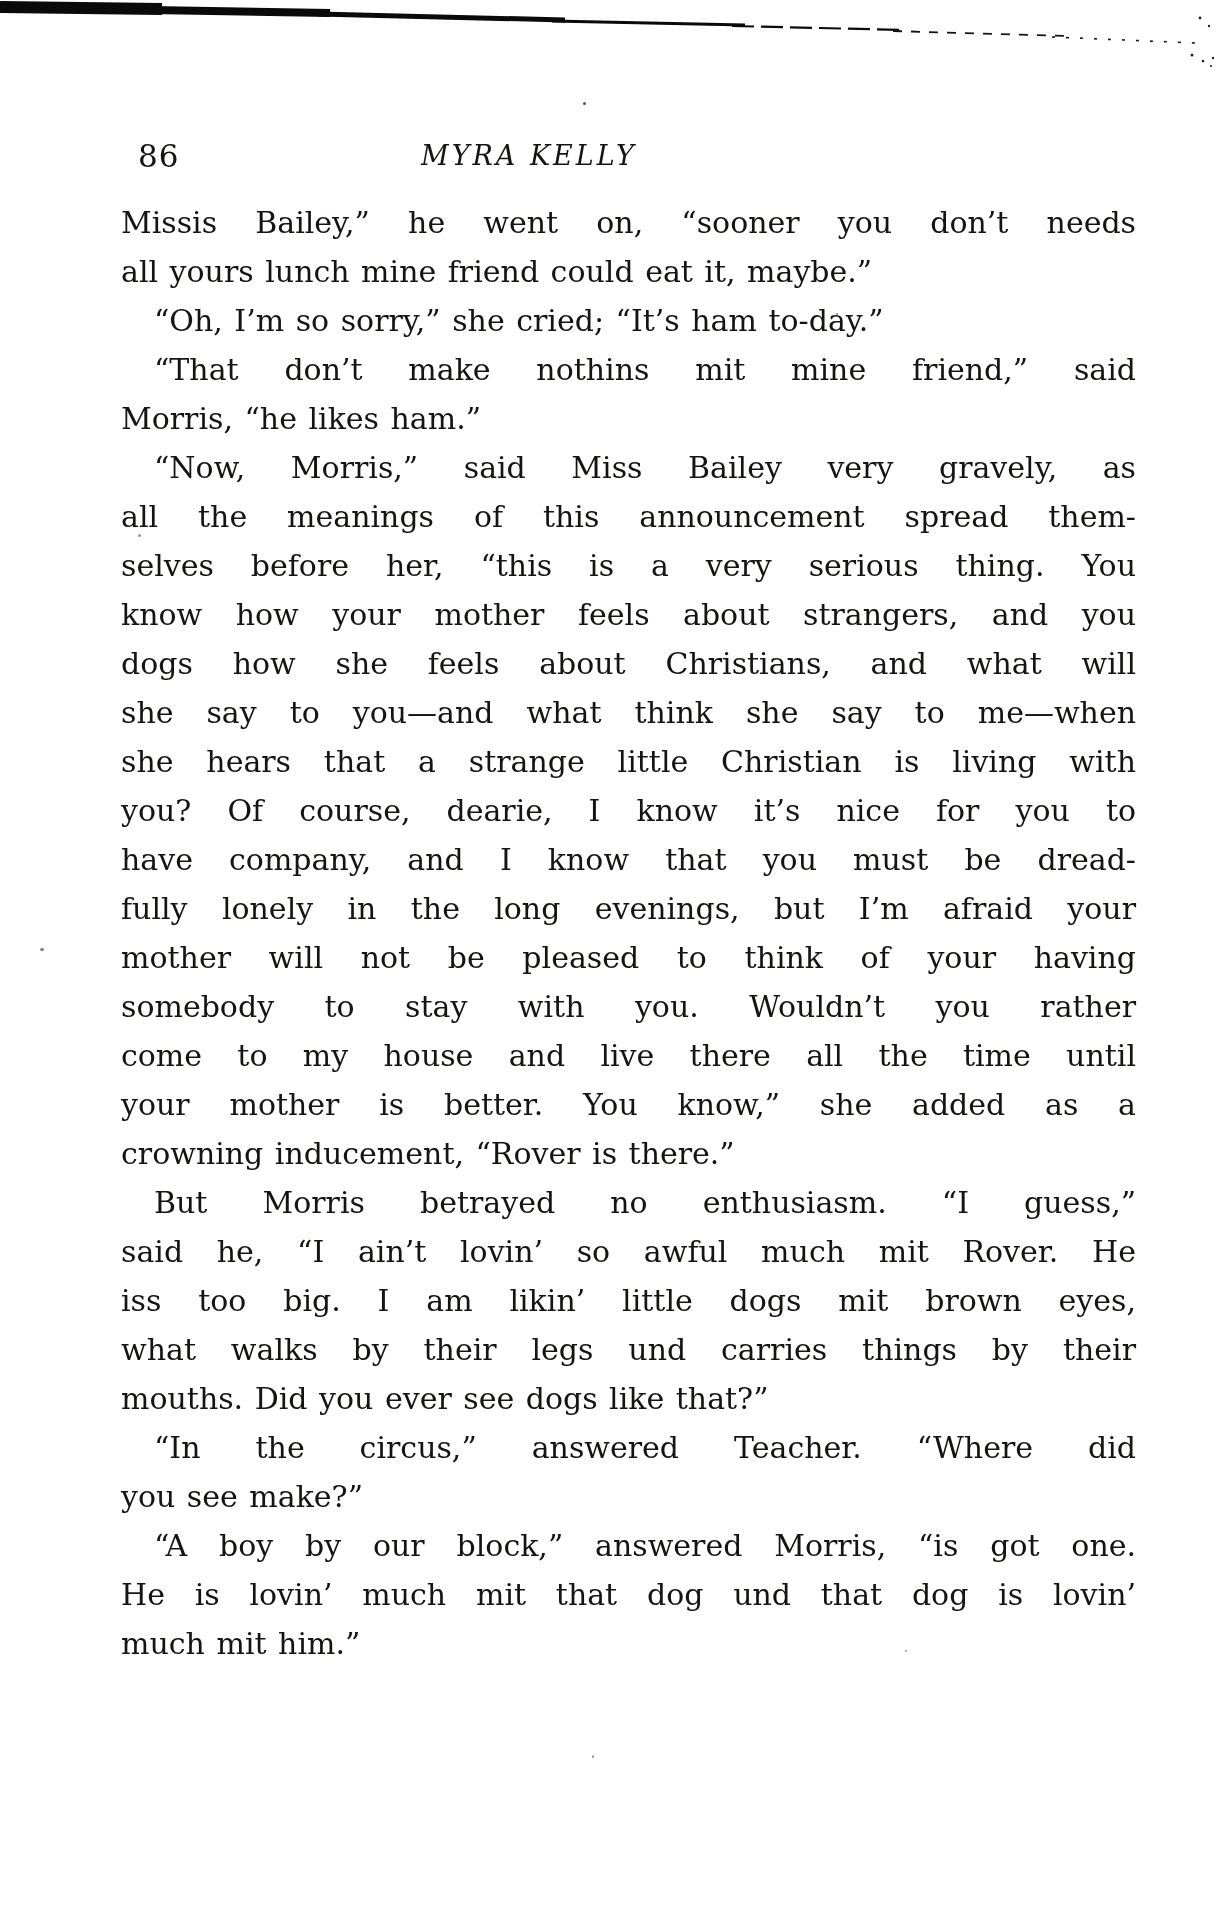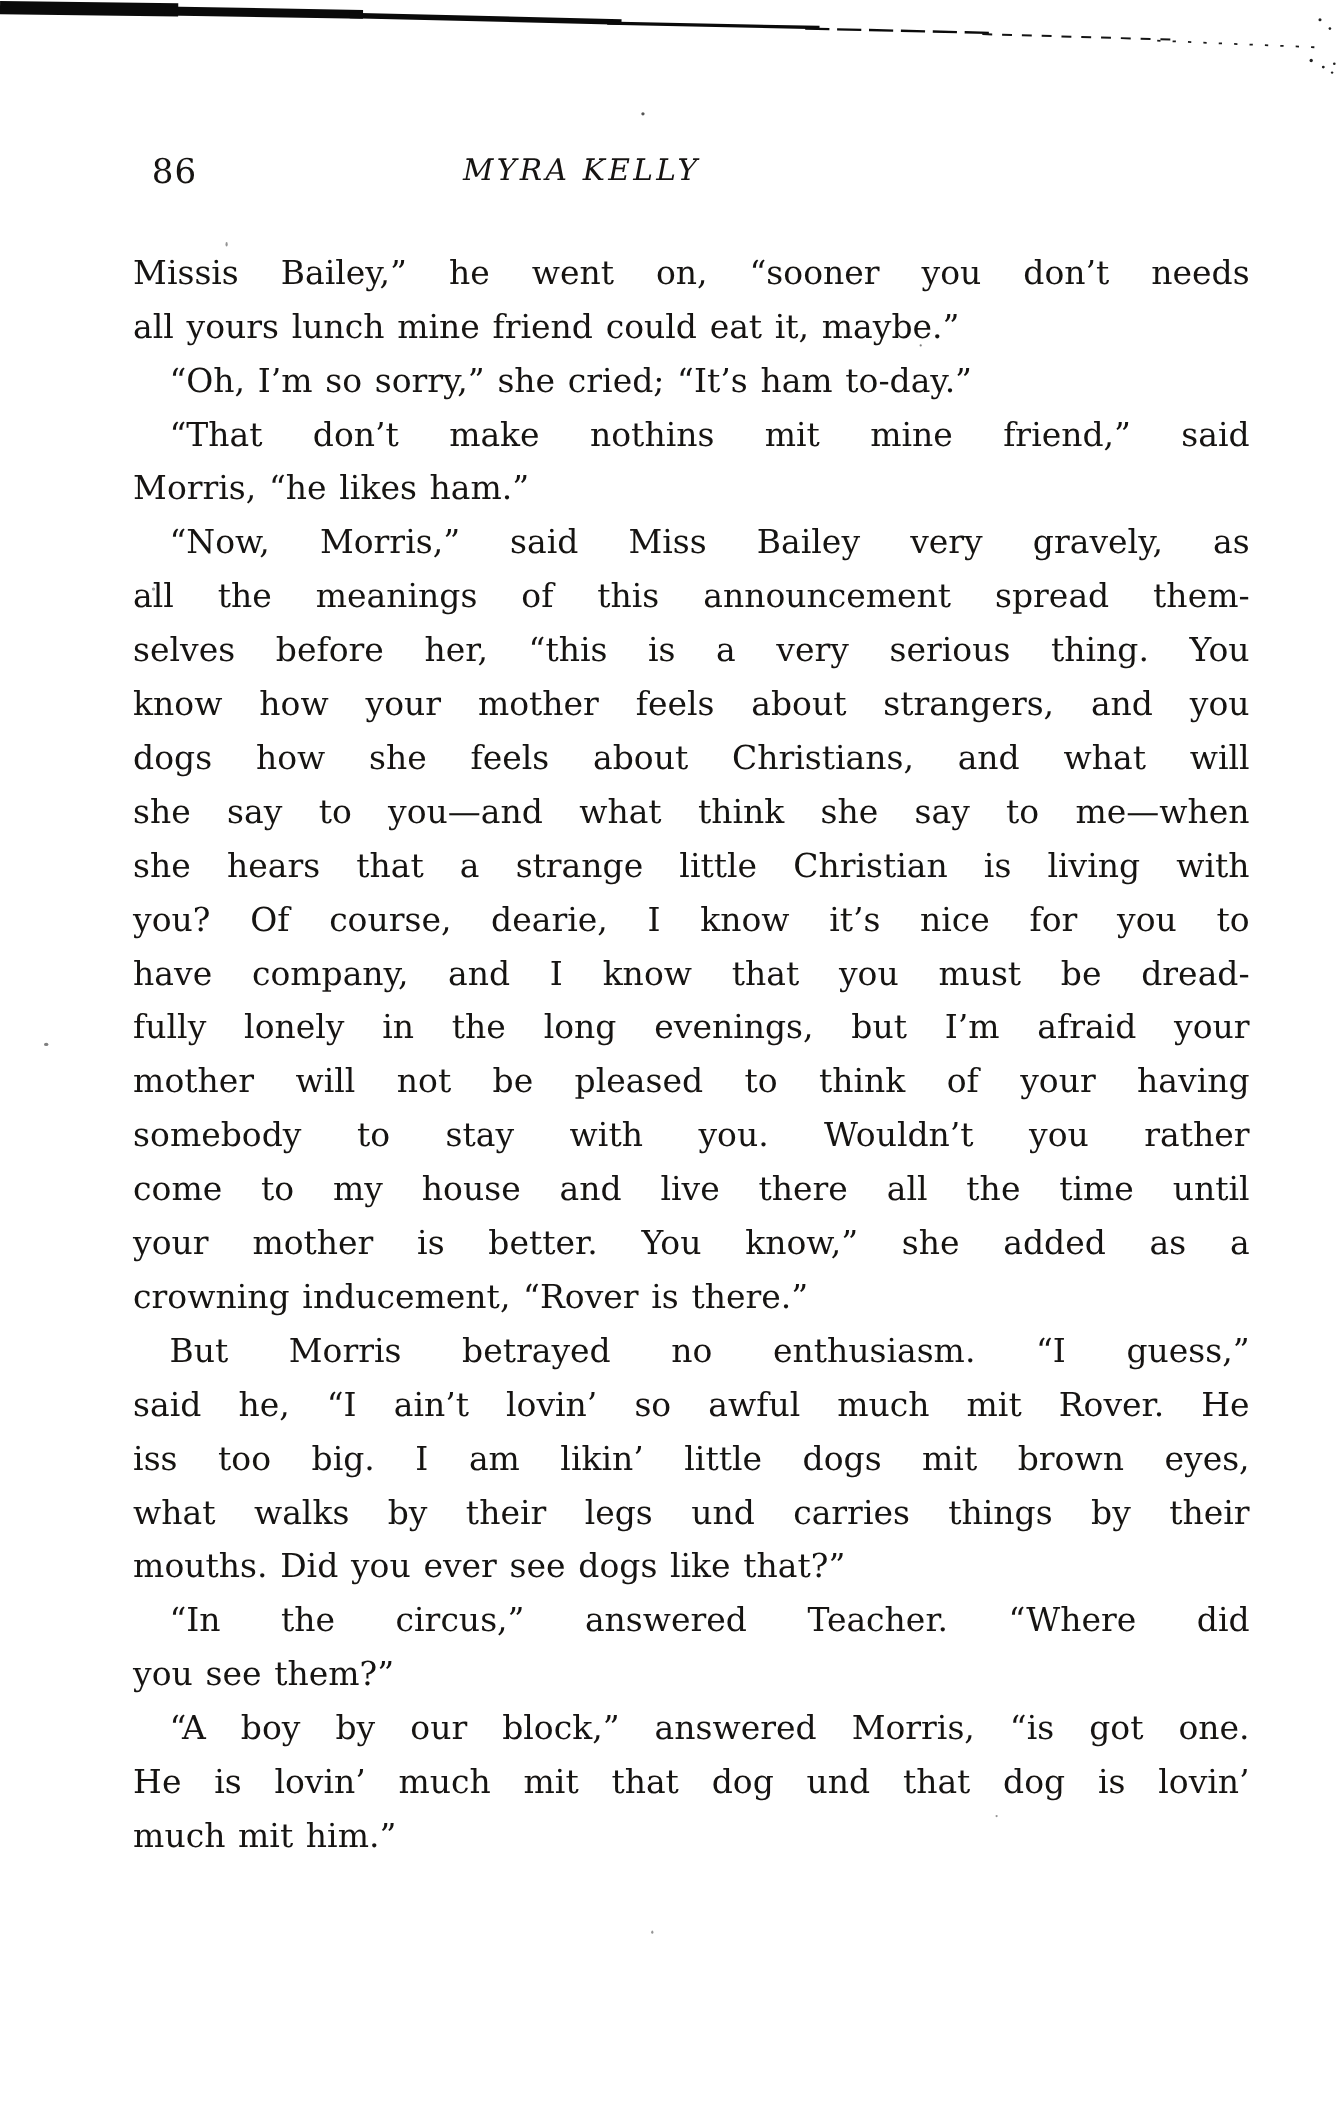--- a/index.html
+++ b/index.html
@@ -21,21 +21,21 @@
     font-size: 31px; letter-spacing: 1px;
   }
   .running-head {
     position: absolute; left: 421px; top: 4px;
     font-size: 27px; font-style: italic; font-weight: normal;
     letter-spacing: 3px;
   }
 
   .text-block {
     position: absolute;
-    left: 121px; top: 224px;
+    left: 121px; top: 198px;
     width: 1015px;
     font-size: 30px;
     line-height: 49px;
   }
   .line {
     text-align: justify;
     text-align-last: justify;
     word-spacing: 2px;
   }
   .line.flush { text-align-last: left; }
@@ -93,17 +93,17 @@
     <div class="line">somebody to stay with you.  Wouldn’t you rather</div>
     <div class="line">come to my house and live there all the time until</div>
     <div class="line">your mother is better.  You know,” she added as a</div>
     <div class="line flush">crowning inducement, “Rover is there.”</div>
     <div class="line indent">But Morris betrayed no enthusiasm.  “I guess,”</div>
     <div class="line">said he, “I ain’t lovin’ so awful much mit Rover.  He</div>
     <div class="line">iss too big.  I am likin’ little dogs mit brown eyes,</div>
     <div class="line">what walks by their legs und carries things by their</div>
     <div class="line flush">mouths.  Did you ever see dogs like that?”</div>
     <div class="line indent">“In the circus,” answered Teacher.  “Where did</div>
-    <div class="line flush">you see them?”</div>
+    <div class="line flush">you see make?”</div>
     <div class="line indent">“A boy by our block,” answered Morris, “is got one.</div>
     <div class="line">He is lovin’ much mit that dog und that dog is lovin’</div>
     <div class="line flush">much mit him.”</div>
   </div>
 
 </body></html>

